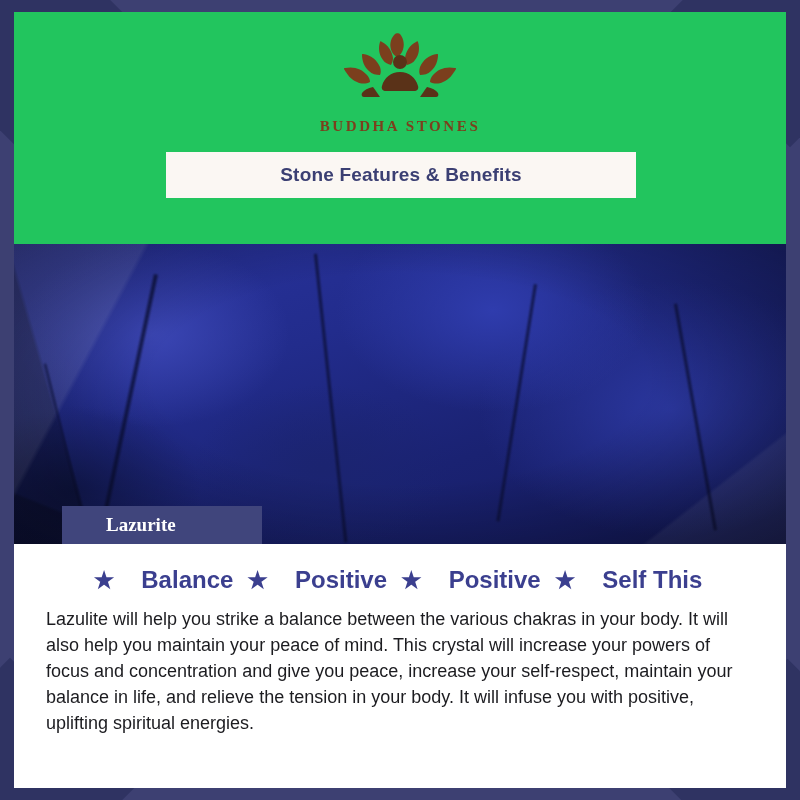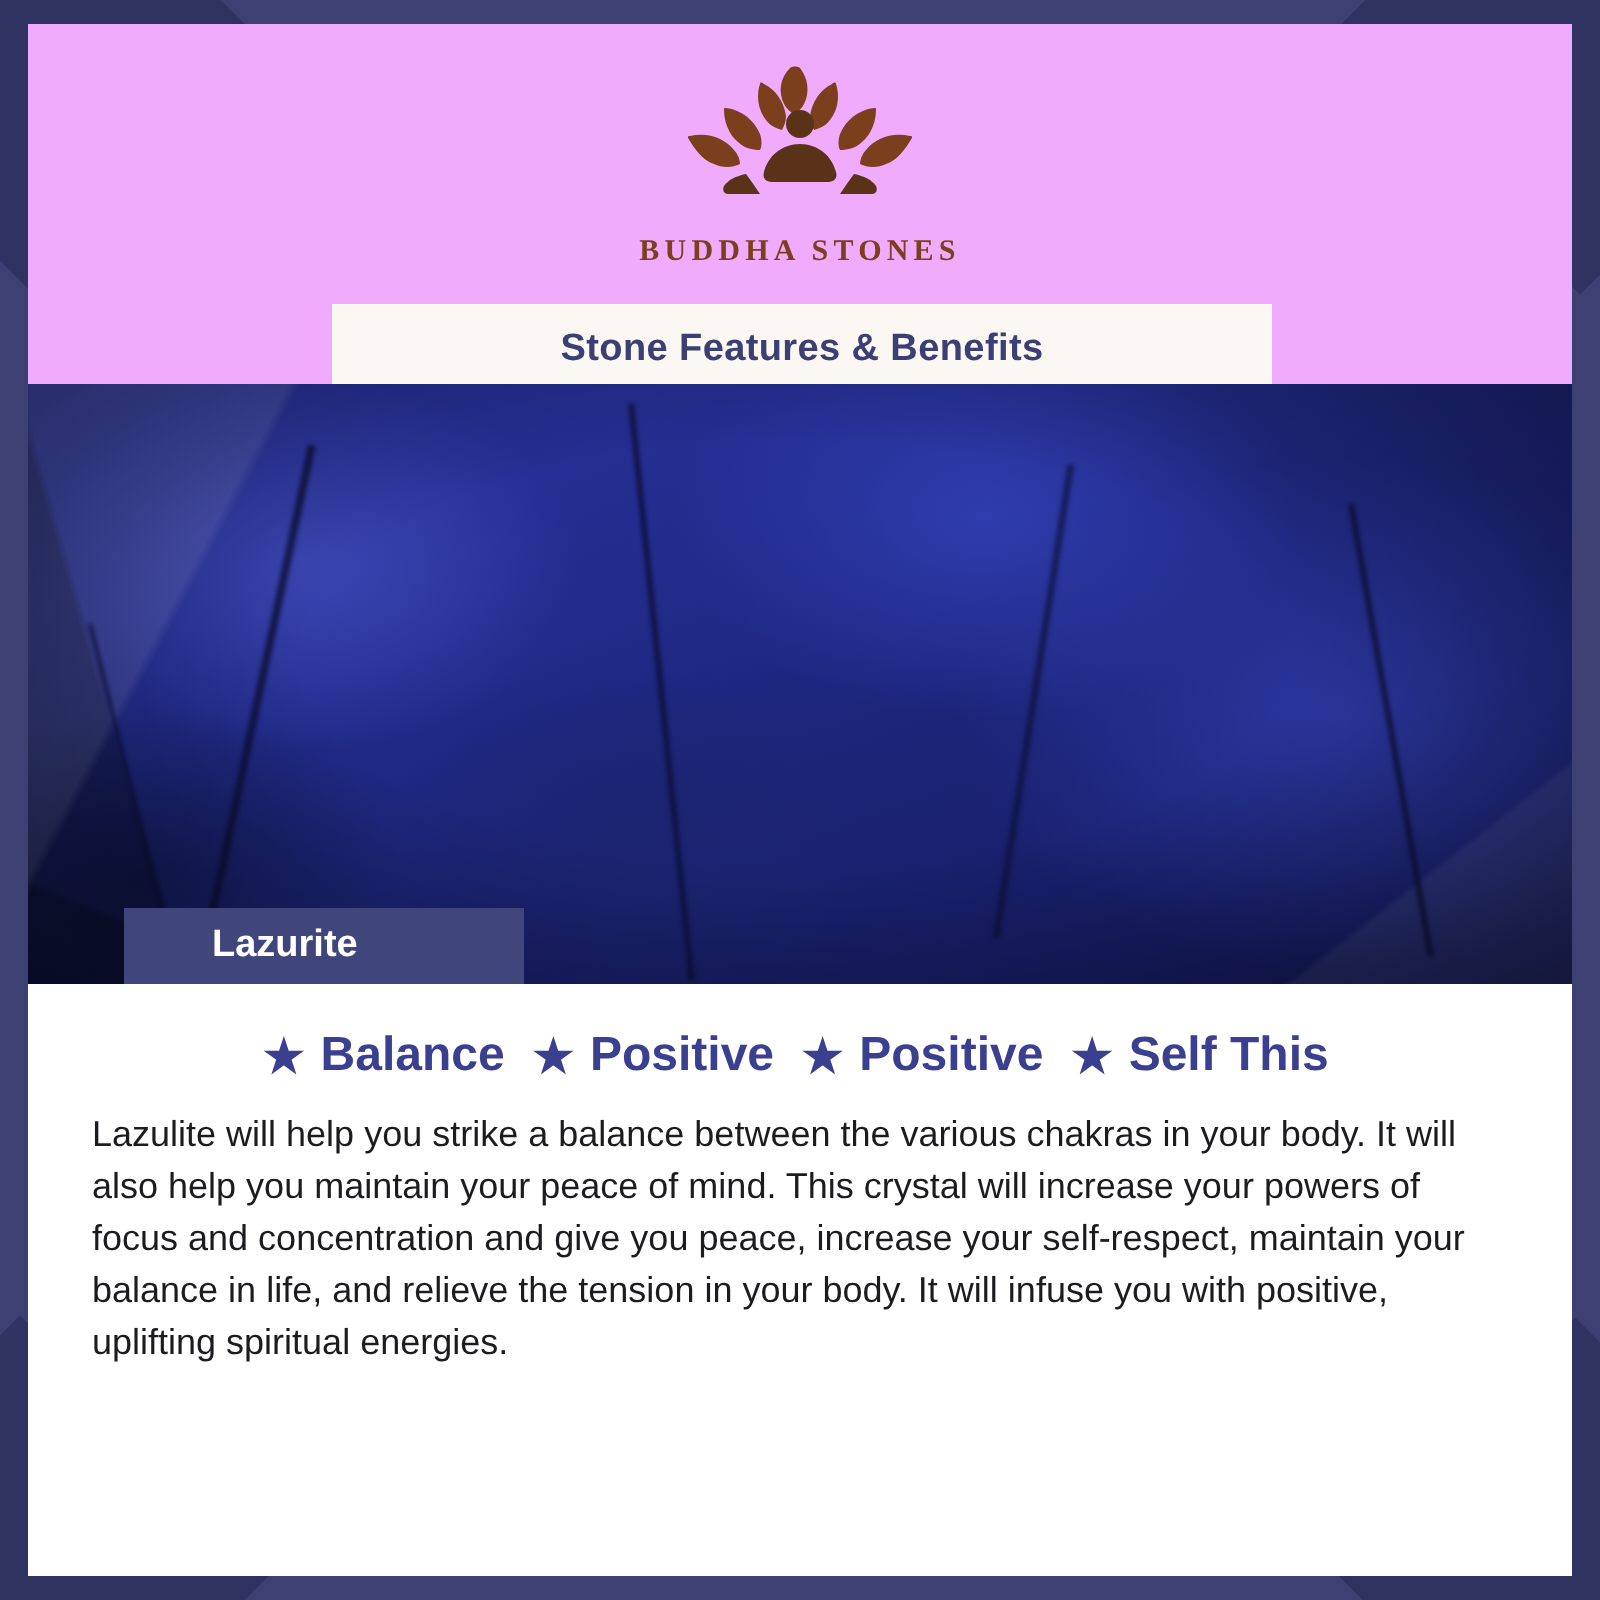--- a/index.html
+++ b/index.html
@@ -52,22 +52,22 @@
     top: 12px;
     width: 772px;
     height: 776px;
     background: #ffffff;
     overflow: hidden;
   }
 
   
   .header {
     position: relative;
-    height: 180px;
-    background: #f0abfc;
+    height: 232px;
+    background: #22c55e;
     text-align: center;
   }
   .logo-wrap {
     padding-top: 16px;
     display: flex;
     flex-direction: column;
     align-items: center;
   }
   .logo-mark {
     width: 150px;
@@ -151,20 +151,21 @@
     background: #40457c;
     display: flex;
     align-items: center;
     padding-left: 44px;
     box-sizing: border-box;
   }
   .label-tab span {
     color: #ffffff;
     font-size: 19px;
     font-weight: bold;
+    font-family: Liberation Serif, serif;
   }
 
   
   .body-wrap {
     padding: 22px 26px 0 26px;
     background: #ffffff;
   }
   .keywords {
     display: flex;
     justify-content: center;
@@ -174,21 +175,21 @@
     font-size: 24px;
     font-weight: bold;
     margin-bottom: 12px;
   }
   .keywords .star {
     color: #3b3f8f;
     font-size: 23px;
     line-height: 1;
     margin: 0 2px;
   }
-  .keywords .kw { margin-right: 6px; }
+  .keywords .kw { margin-right: 6px; margin-left: 19px; }
   .desc {
     font-size: 18px;
     line-height: 1.45;
     color: #1c1c20;
     text-align: left;
     padding: 0 6px;
   }
   .bottom-strip {
     position: absolute;
     left: 0;

